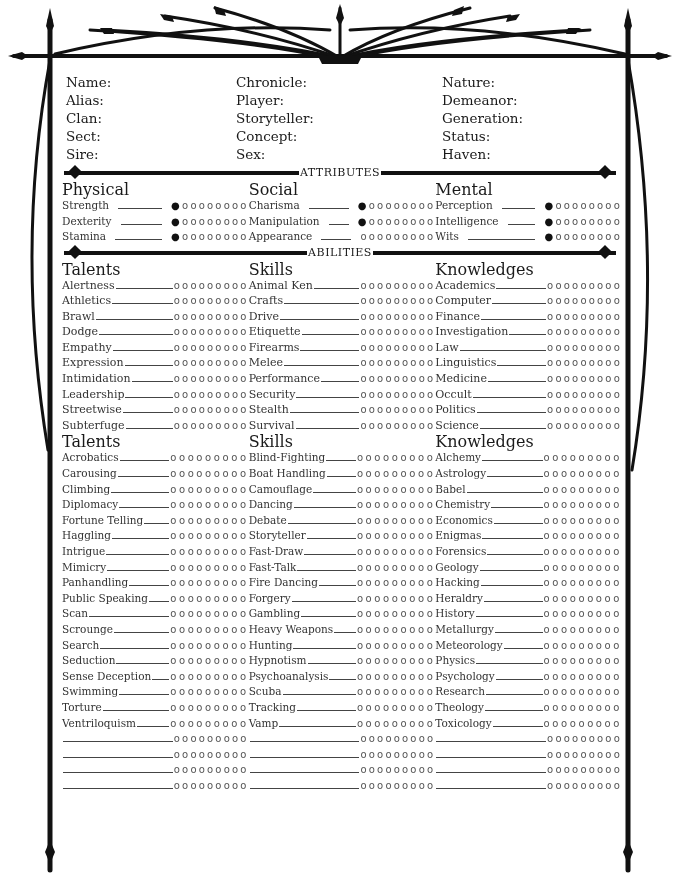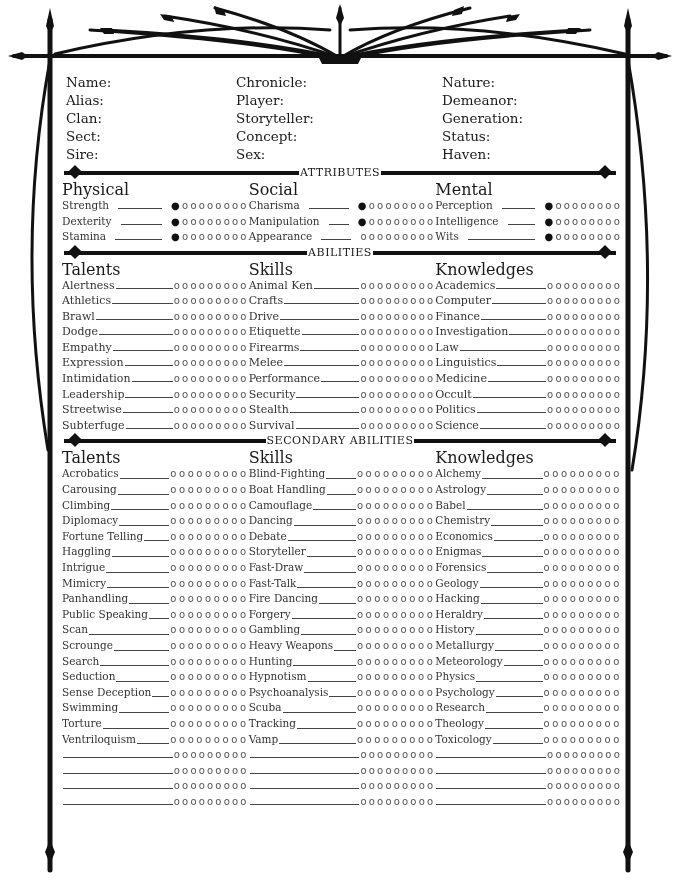--- a/index.html
+++ b/index.html
@@ -29,21 +29,21 @@
   .cols3 { display: flex; }
   .cols3 .c { flex: 1; }
   .cat { text-align: left; font-size: 16px; line-height: 17px; }
   .row { display: flex; align-items: baseline; font-size: 11px; line-height: 15.6px; white-space: nowrap; }
   .row .lbl { color: #333; }
   .row .line { flex: 1; border-bottom: 1px solid #444; margin: 0 1px 3px 1px; min-width: 4px; }
   .dots { font-family: "DejaVu Sans", sans-serif; font-size: 10px; letter-spacing: 2.2px; color: #555; }
   .dots .f { color: #111; }
 
   .attr .row { font-size: 10.5px; line-height: 15.5px; gap: 8px; }
-  .sec .row { font-size: 10.5px; line-height: 15.6px; align-items: flex-end; }
+  .sec .row { font-size: 10.5px; line-height: 15.6px; }
   .sec .dots { letter-spacing: 2.6px; }
   .bg .row { line-height: 15.5px; }
 </style>
 </head>
 <body>
 
 <svg class="frame-svg" viewBox="0 0 679 882" xmlns="http://www.w3.org/2000/svg">
   <g fill="none" stroke="#111" stroke-linecap="round">
 
     <line x1="14" y1="56" x2="666" y2="56" stroke-width="4"></line>
@@ -337,25 +337,20 @@
           <span class="dots"><span>o</span><span>o</span><span>o</span><span>o</span><span>o</span><span>o</span><span>o</span><span>o</span><span>o</span></span>
         </div>
         <div class="row">
           <span class="lbl">Science</span>
           <span class="line"></span>
           <span class="dots"><span>o</span><span>o</span><span>o</span><span>o</span><span>o</span><span>o</span><span>o</span><span>o</span><span>o</span></span>
         </div>
       </div>
     </div>
 
-  <div class="divider">
-    <div class="bar left"></div>
-    <span class="title">SECONDARY ABILITIES</span>
-    <div class="bar right"></div>
-  </div>
   <div class="cols3 sec" id="sec">
       <div class="c">
         <div class="cat">Talents</div>
         <div class="row">
           <span class="lbl">Acrobatics</span>
           <span class="line"></span>
           <span class="dots"><span>o</span><span>o</span><span>o</span><span>o</span><span>o</span><span>o</span><span>o</span><span>o</span><span>o</span></span>
         </div>
         <div class="row">
           <span class="lbl">Carousing</span>

